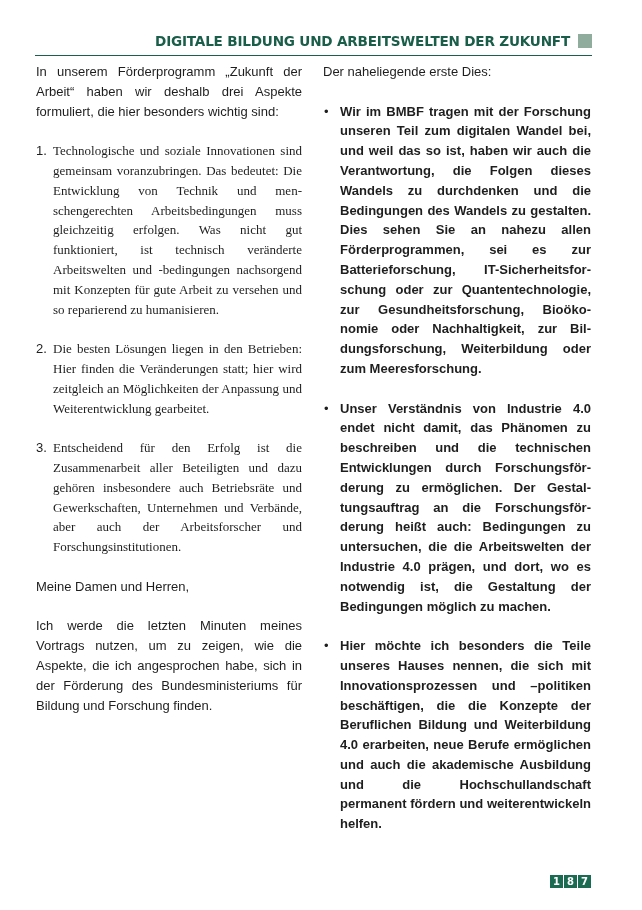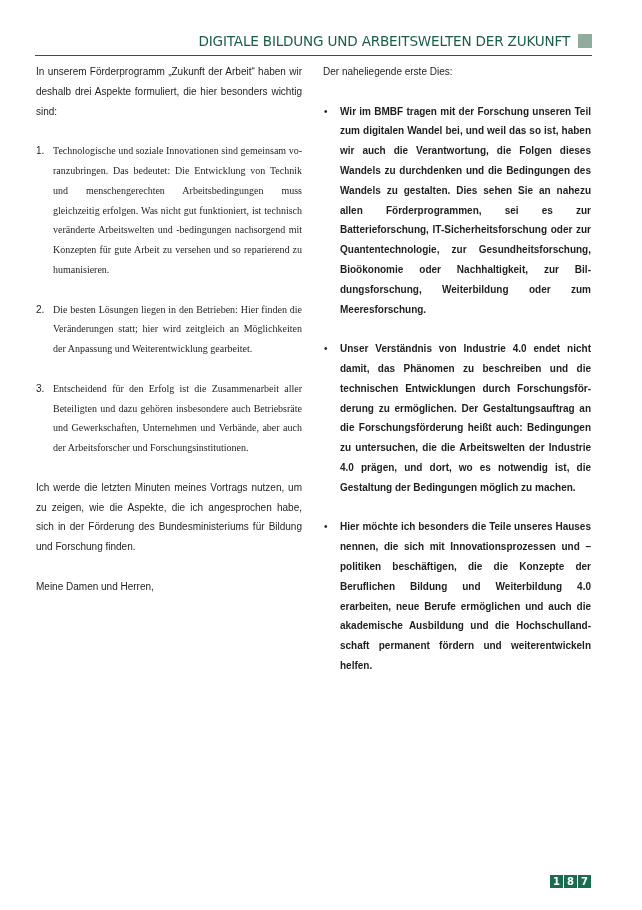--- a/index.html
+++ b/index.html
@@ -1,23 +1,23 @@
 <!DOCTYPE html>
 <html><head>
   <meta charset="utf-8">
   <style>
     html, body { margin: 0; padding: 0; background: #ffffff; }
     body { width: 642px; height: 910px; position: relative; overflow: hidden;
            font-family: "Liberation Sans", sans-serif; color: #1e1e1e; }
     .header { position: absolute; top: 31px; left: 35px; width: 557px; height: 24px;
               border-bottom: 1.5px solid #1d5e4c; }
     .header-title { position: absolute; right: 22px; top: 2px; font-family: "DejaVu Sans", sans-serif;
-                    font-weight: normal; font-size: 13.6px; color: #1a5e4a; letter-spacing: -0.2px; white-space: nowrap; }
+                    font-weight: bold; font-size: 13.6px; color: #1a5e4a; letter-spacing: -0.2px; white-space: nowrap; }
     .header-square { position: absolute; right: 0; top: 3px; width: 14px; height: 14px; background: #8fac9c; }
-    .col { position: absolute; top: 62px; font-size: 10px; line-height: 19.8px; text-align: justify; hyphens: manual; }
+    .col { position: absolute; top: 62px; font-size: 13px; line-height: 19.8px; text-align: justify; hyphens: manual; }
     .col-left { left: 36px; width: 266px; }
     .col-right { left: 323px; width: 268px; }
     p { margin: 0 0 19.8px 0; }
     .numbered { display: flex; margin: 0 0 19.8px 0; }
     .numbered .num { width: 17px; flex: none; }
     .numbered .txt { flex: 1; text-align: justify; font-family: Liberation Serif, serif; }
     .bullet { display: flex; margin: 0 0 19.8px 0; }
     .bullet .dot { width: 17px; flex: none; padding-left: 1px; box-sizing: border-box; }
     .bullet .txt { flex: 1; text-align: justify; font-weight: bold; }
     .pagenum { position: absolute; left: 550px; top: 875px; display: flex; gap: 1px; }
@@ -39,22 +39,22 @@
     <span class="txt">Technologische und soziale In­novationen sind gemeinsam vo­ranzubringen. Das bedeutet: Die Entwicklung von Technik und men­schengerechten Arbeitsbedingungen muss gleichzeitig erfolgen. Was nicht gut funktioniert, ist technisch verän­derte Arbeitswelten und -bedingun­gen nachsorgend mit Konzepten für gute Arbeit zu versehen und so repa­rierend zu humanisieren.</span>
   </div>
   <div class="numbered">
     <span class="num">2.</span>
     <span class="txt">Die besten Lösungen liegen in den Betrieben: Hier finden die Verände­rungen statt; hier wird zeitgleich an Möglichkeiten der Anpassung und Weiterentwicklung gearbeitet.</span>
   </div>
   <div class="numbered">
     <span class="num">3.</span>
     <span class="txt">Entscheidend für den Erfolg ist die Zusammenarbeit aller Beteiligten und dazu gehören insbesondere auch Betriebsräte und Gewerkschaf­ten, Unternehmen und Verbände, aber auch der Arbeitsforscher und Forschungsinstitutionen.</span>
   </div>
+  <p>Meine Damen und Herren,</p>
   <p>Ich werde die letzten Minuten meines Vortrags nutzen, um zu zeigen, wie die Aspekte, die ich angesprochen habe, sich in der Förderung des Bundesmi­nisteriums für Bildung und Forschung finden.</p>
-  <p>Meine Damen und Herren,</p>
 </div>
 
 <div class="col col-right">
   <p>Der naheliegende erste Dies:</p>
   <div class="bullet">
     <span class="dot">•</span>
     <span class="txt">Wir im BMBF tragen mit der For­schung unseren Teil zum digitalen Wandel bei, und weil das so ist, haben wir auch die Verantwortung, die Fol­gen dieses Wandels zu durchdenken und die Bedingungen des Wandels zu gestalten. Dies sehen Sie an nahezu allen Förderprogrammen, sei es zur Batterieforschung, IT-Sicherheitsfor­schung oder zur Quantentechnologie, zur Gesundheitsforschung, Bioöko­nomie oder Nachhaltigkeit, zur Bil­dungsforschung, Weiterbildung oder zum Meeresforschung.</span>
   </div>
   <div class="bullet">
     <span class="dot">•</span>

